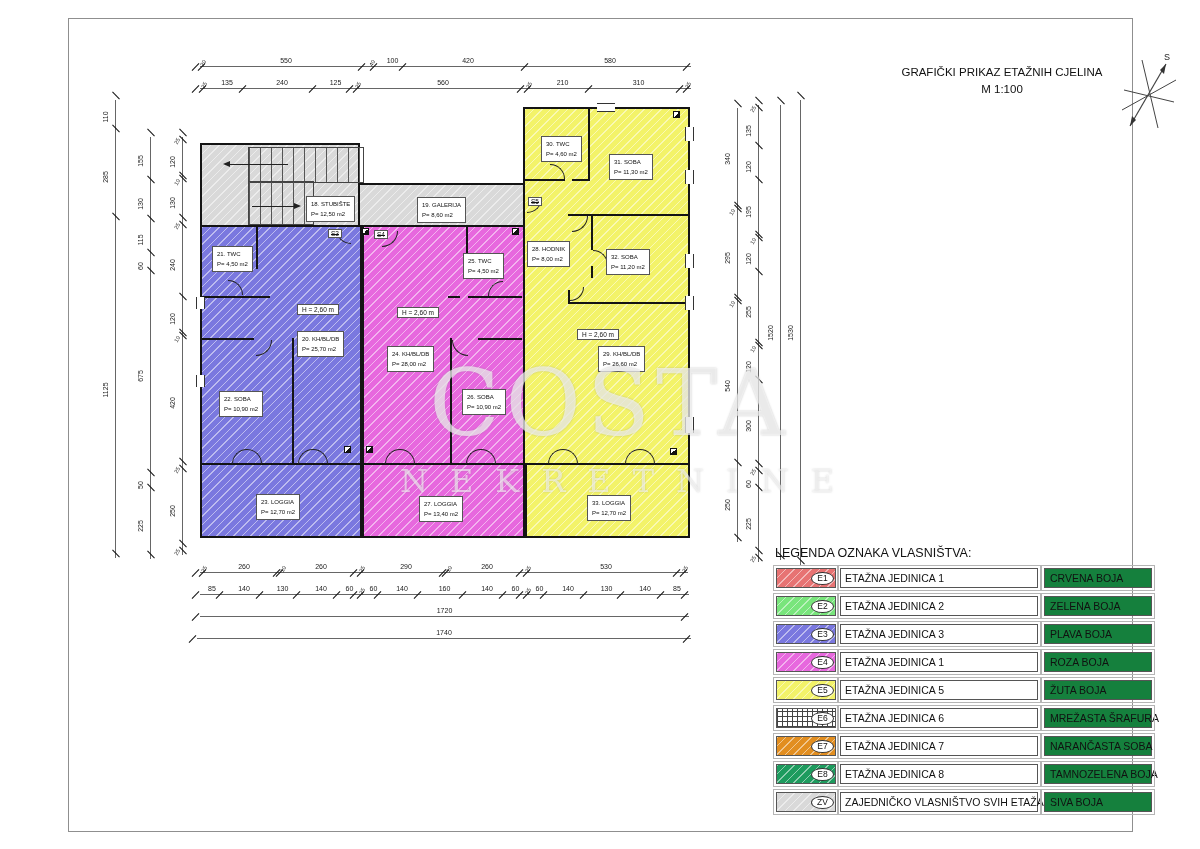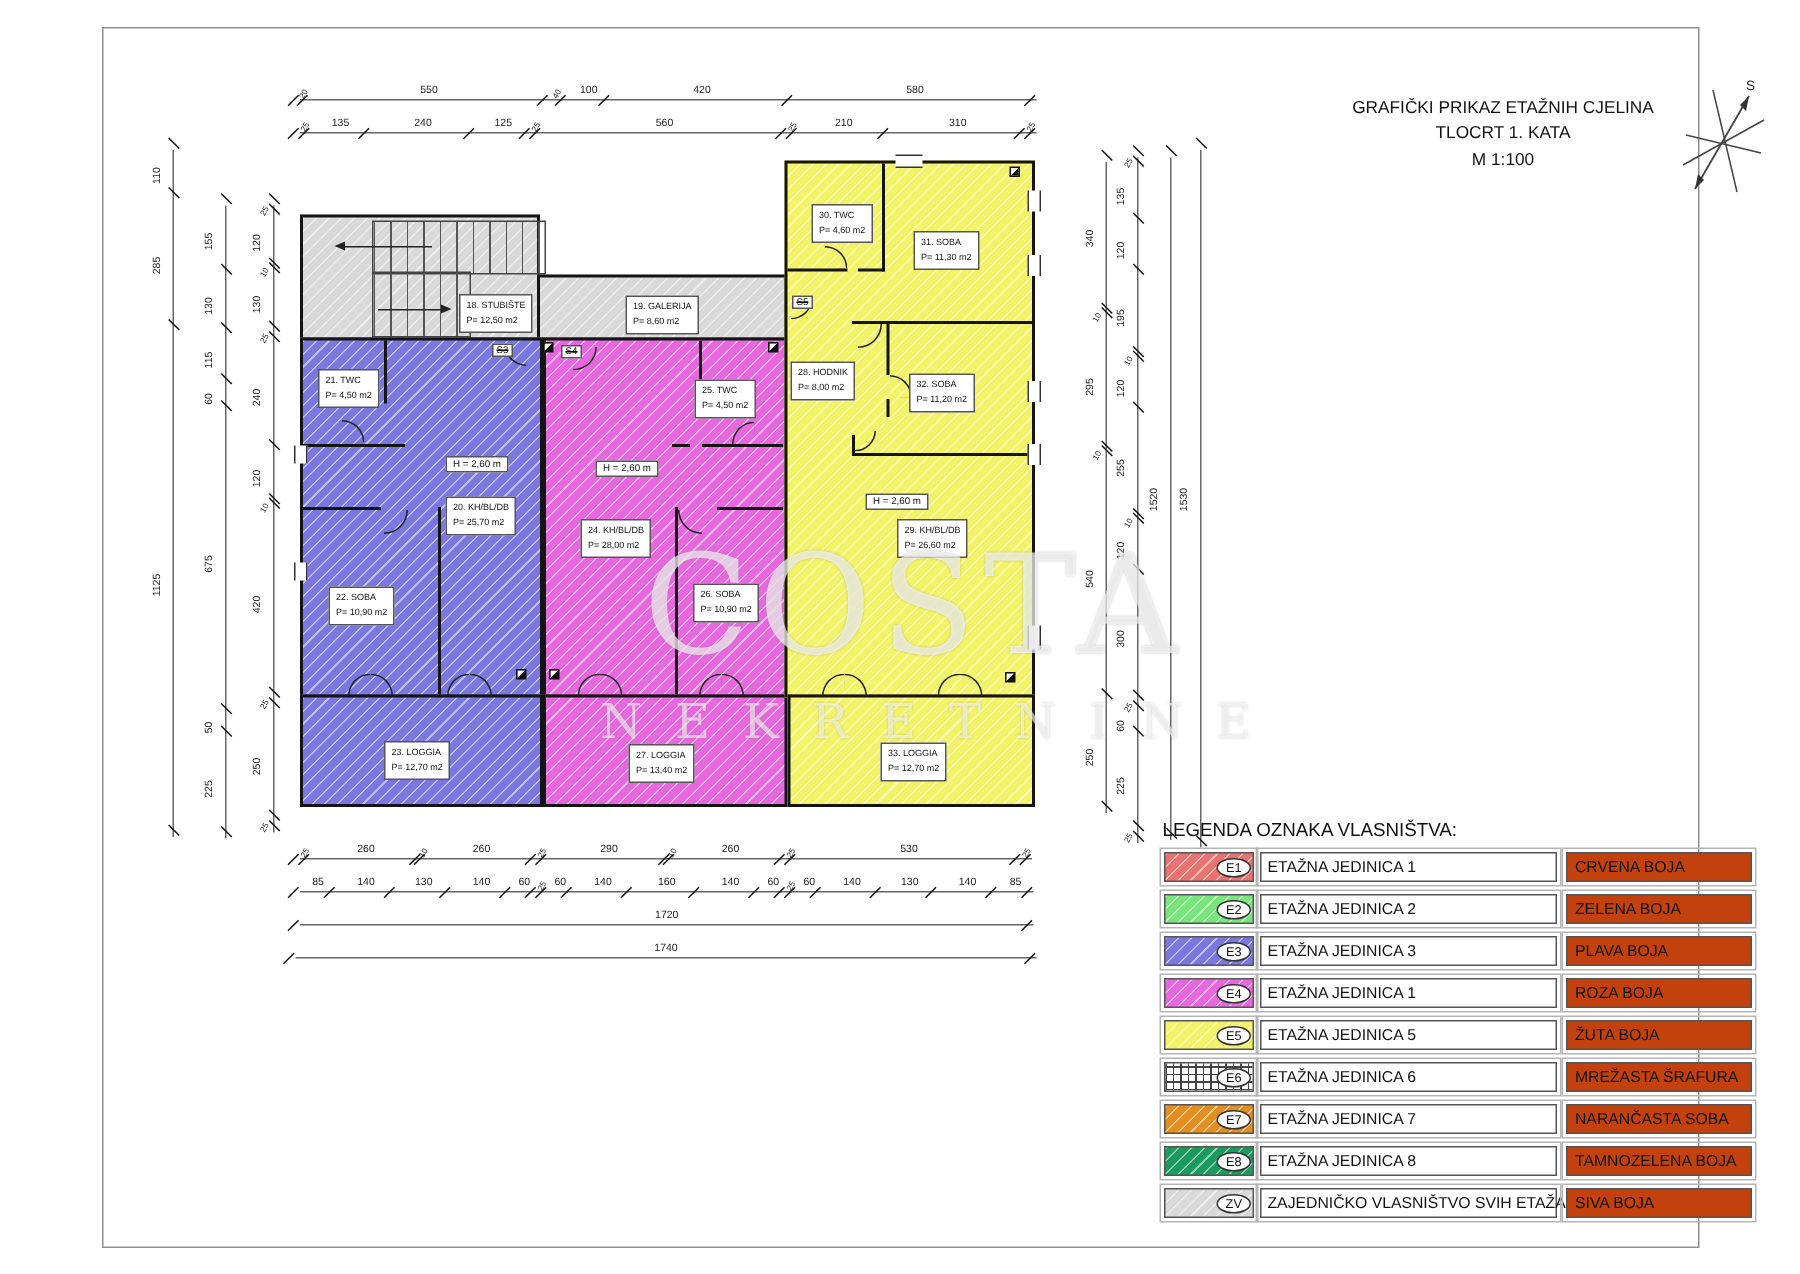--- a/index.html
+++ b/index.html
@@ -41,31 +41,30 @@
   #north{position:absolute;left:1112px;top:48px;width:72px;height:88px;z-index:5;}
   
   #wm1{position:absolute;left:400px;top:350px;width:420px;text-align:center;font-family:"DejaVu Serif",serif;font-size:92px;letter-spacing:6px;color:rgba(255,255,255,0.62);text-shadow:0 0 2px rgba(130,130,130,0.45);z-index:6;pointer-events:none;}
   #wm2{position:absolute;left:400px;top:462px;width:420px;text-align:center;font-family:"DejaVu Serif",serif;font-size:32px;letter-spacing:22px;color:rgba(255,255,255,0.55);text-shadow:0 0 2px rgba(140,140,140,0.4);z-index:6;pointer-events:none;}
   
   #legend-title{position:absolute;left:775px;top:546px;font-size:12.5px;color:#111;z-index:5;}
   .lrow{position:absolute;left:775px;height:20px;z-index:5;}
   .lswatch{position:absolute;left:1px;top:0;width:60px;height:20px;border:1px solid #555;outline:1px solid #b5b5b5;outline-offset:2px;display:flex;align-items:center;justify-content:center;box-sizing:border-box;}
   .loval{background:#fff;border:1px solid #333;border-radius:50%;font-size:8.5px;padding:0 5px;line-height:11px;color:#111;margin-left:33px;}
   .lname{position:absolute;left:65px;top:0;width:198px;height:20px;border:1px solid #555;outline:1px solid #b5b5b5;outline-offset:2px;display:flex;align-items:center;padding-left:4px;font-size:10.5px;box-sizing:border-box;background:#fff;white-space:nowrap;color:#111;}
-  .lcolor{position:absolute;left:269px;top:0;width:124px;height:20px;border:1px solid #555;outline:1px solid #b5b5b5;outline-offset:2px;display:flex;align-items:center;padding-left:5px;font-size:10.5px;box-sizing:border-box;background:#c2410c;white-space:nowrap;color:#111;}
+  .lcolor{position:absolute;left:269px;top:0;width:108px;height:20px;border:1px solid #555;outline:1px solid #b5b5b5;outline-offset:2px;display:flex;align-items:center;padding-left:5px;font-size:10.5px;box-sizing:border-box;background:#15803d;white-space:nowrap;color:#111;}
 </style>
 </head>
 <body>
 
 <div id="canvas">
   <div id="sheet-border"></div>
 
   <div id="title-block">
     <div>GRAFIČKI PRIKAZ ETAŽNIH CJELINA</div>
-    <div>TLOCRT 1. KATA</div>
     <div>M 1:100</div>
   </div>
   <div id="north">
     <svg width="72" height="88" viewBox="0 0 72 88">
       <line x1="54" y1="16" x2="18" y2="78" stroke="#444" stroke-width="1.2"></line>
       <line x1="12" y1="42" x2="62" y2="54" stroke="#444" stroke-width="1"></line>
       <line x1="30" y1="12" x2="46" y2="80" stroke="#444" stroke-width="1"></line>
       <line x1="10" y1="62" x2="64" y2="32" stroke="#444" stroke-width="1"></line>
       <polygon points="54,16 48,22 52,26" fill="#333"></polygon>
       <polygon points="18,78 24,72 20,68" fill="#333"></polygon>

